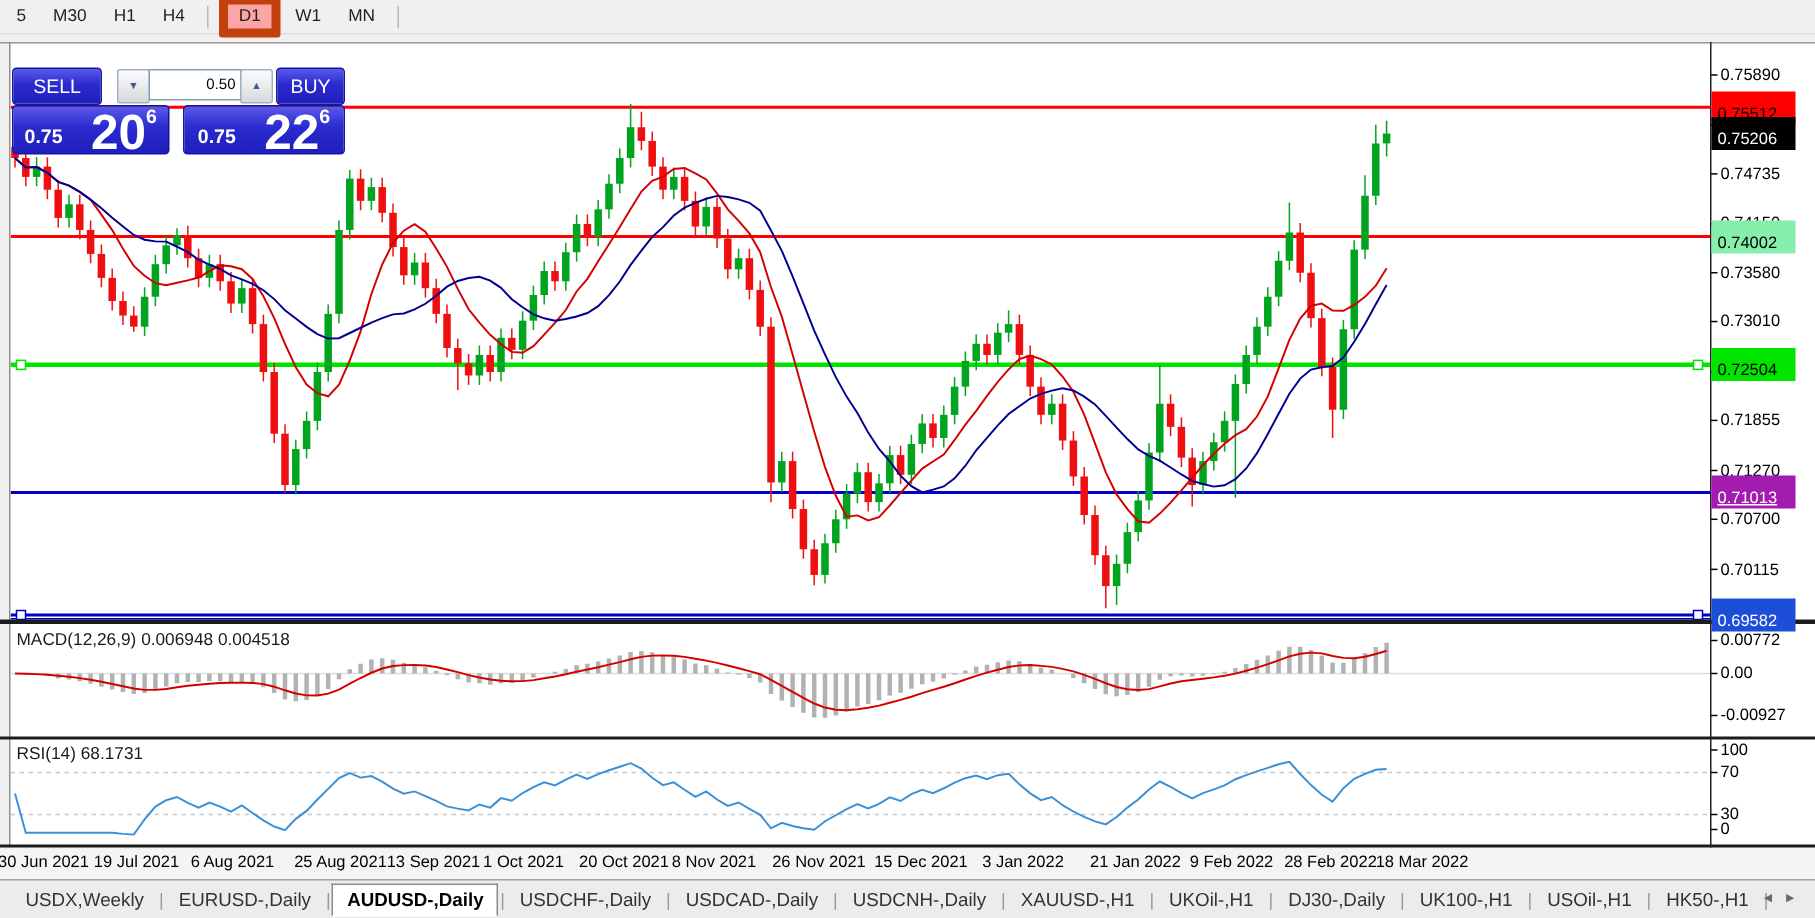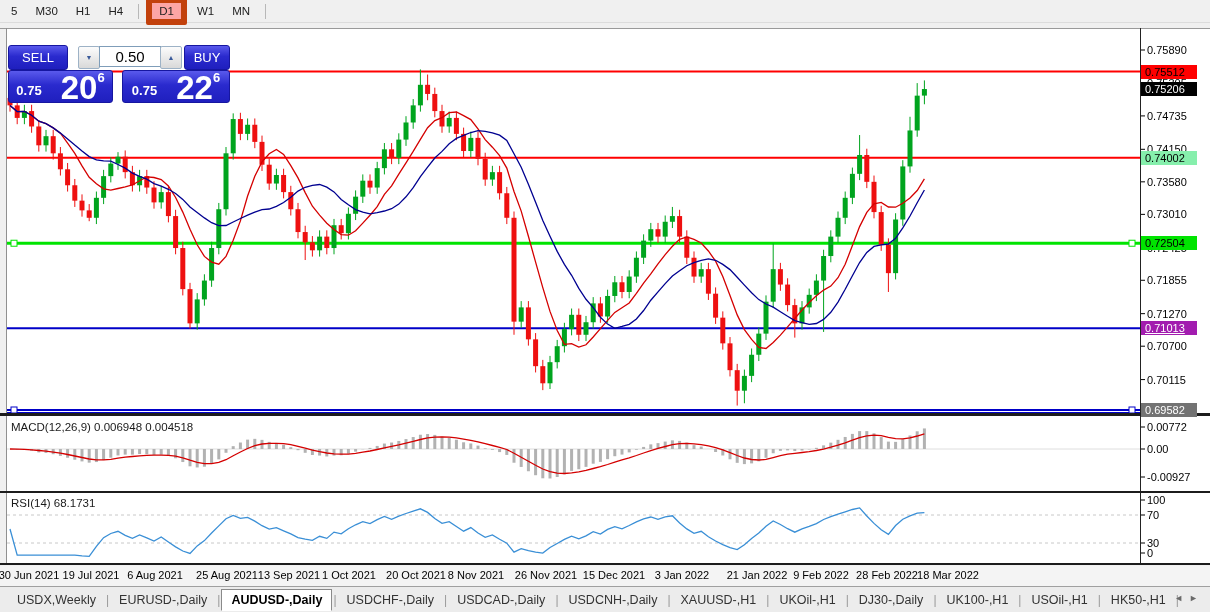--- a/index.html
+++ b/index.html
@@ -26,32 +26,32 @@
   #trade-panel{left:8px;top:45px;width:184px;height:55px;}
   .blue-grad{background:linear-gradient(#5a5aec 0%,#2a2ace 45%,#1f1fbe 100%);border:1px solid #1616a0;color:#fff;}
   #sell-btn{left:0;top:0;width:58px;height:23px;border-radius:3px;font-size:13px;
             display:flex;align-items:center;justify-content:center;}
   #buy-btn{left:176px;top:0;width:44px;height:23px;border-radius:3px;font-size:13px;
            display:flex;align-items:center;justify-content:center;}
   .spin-btn{top:1px;width:20px;height:21px;background:linear-gradient(#fcfcfc,#d9d9d9);
             border:1px solid #9db2c6;display:flex;align-items:center;justify-content:center;
             font-size:7px;color:#3a5a9a;border-radius:2px;}
   #spin-down{left:70px;} #spin-up{left:152px;}
-  #vol-input{left:91px;top:1px;width:54px;height:17px;border:1px solid #7f9db9;font-size:15px;
-             text-align:center;padding:1px 3px;font-family:"Liberation Sans",sans-serif;}
+  #vol-input{left:91px;top:1px;width:54px;height:17px;border:1px solid #7f9db9;font-size:10px;
+             text-align:right;padding:1px 3px;font-family:"Liberation Sans",sans-serif;}
   .price-box{top:25px;height:30px;border-radius:3px;display:flex;align-items:flex-end;justify-content:center;padding-bottom:1px;}
   #sell-box{left:0;width:103px;} #buy-box{left:114px;width:106px;}
   .pb-small{font-size:13px;font-weight:bold;margin-right:2px;line-height:1;position:relative;top:-4px;}
   .pb-big{font-size:33px;font-weight:bold;line-height:0.82;margin-left:17px;}
   .pb-sup{font-size:13px;font-weight:bold;position:relative;top:-16px;}
   
   .ind-label{font-size:11.5px;color:#1a1a1a;white-space:pre;}
   
   .ytick{position:absolute;left:1147px;font-size:11px;color:#000;transform:translateY(-50%);white-space:nowrap;}
-  .ylab{position:absolute;left:1141px;font-size:11px;padding:1px 4px 1px 4px;transform:translateY(-50%);
+  .ylab{position:absolute;left:1141px;font-size:11px;padding:9px 4px 1px 4px;transform:translateY(-50%);
         white-space:nowrap;min-width:48px;}
   
   #date-strip{left:0;top:566px;width:1210px;height:20px;background:#f4f4f4;}
   .dlab{position:absolute;top:569px;width:80px;margin-left:-40px;text-align:center;font-size:11px;color:#000;white-space:nowrap;}
   
   #tabbar{left:0;top:586px;width:1210px;height:26px;background:#ececec;border-top:1px solid #a0a0a0;
           display:flex;align-items:center;padding-left:8px;box-sizing:border-box;}
   .tab{font-size:12.5px;color:#333;padding:3px 9px;white-space:nowrap;cursor:default;}
   .tab.active{background:#ffffff;border:1px solid #8a8a8a;border-bottom:1px solid #fff;font-weight:bold;color:#000;}
   .tab-sep{color:#999;font-size:12px;padding:0 1px;}
@@ -576,21 +576,21 @@
       <div class="ytick" style="top: 477px;">-0.00927</div>
       <div class="ytick" style="top: 500px;">100</div>
       <div class="ytick" style="top: 515px;">70</div>
       <div class="ytick" style="top: 543px;">30</div>
       <div class="ytick" style="top: 553px;">0</div>
       <div class="ylab" style="top: 71.5725px; background: rgb(255, 0, 0); color: rgb(0, 0, 0);">0.75512</div>
       <div class="ylab" style="top: 89.0359px; background: rgb(0, 0, 0); color: rgb(255, 255, 255);">0.75206</div>
       <div class="ylab" style="top: 157.748px; background: #86efac; color: rgb(0, 0, 0);">0.74002</div>
       <div class="ylab" style="top: 243.239px; background: rgb(0, 228, 0); color: rgb(0, 0, 0);">0.72504</div>
       <div class="ylab" style="top: 328.33px; background: #a21caf; color: rgb(255, 255, 255); text-decoration: underline;">0.71013</div>
-      <div class="ylab" style="top: 409.998px; background: #737373; color: rgb(255, 255, 255);">0.69582</div>
+      <div class="ylab" style="top: 409.998px; background: #1d4ed8; color: rgb(255, 255, 255);">0.69582</div>
     </div>
 
   <div id="date-strip" class="abs"></div>
   <div id="x-axis">
       <div class="dlab" style="left: 29px;">30 Jun 2021</div>
       <div class="dlab" style="left: 91px;">19 Jul 2021</div>
       <div class="dlab" style="left: 155px;">6 Aug 2021</div>
       <div class="dlab" style="left: 227px;">25 Aug 2021</div>
       <div class="dlab" style="left: 289px;">13 Sep 2021</div>
       <div class="dlab" style="left: 349px;">1 Oct 2021</div>

